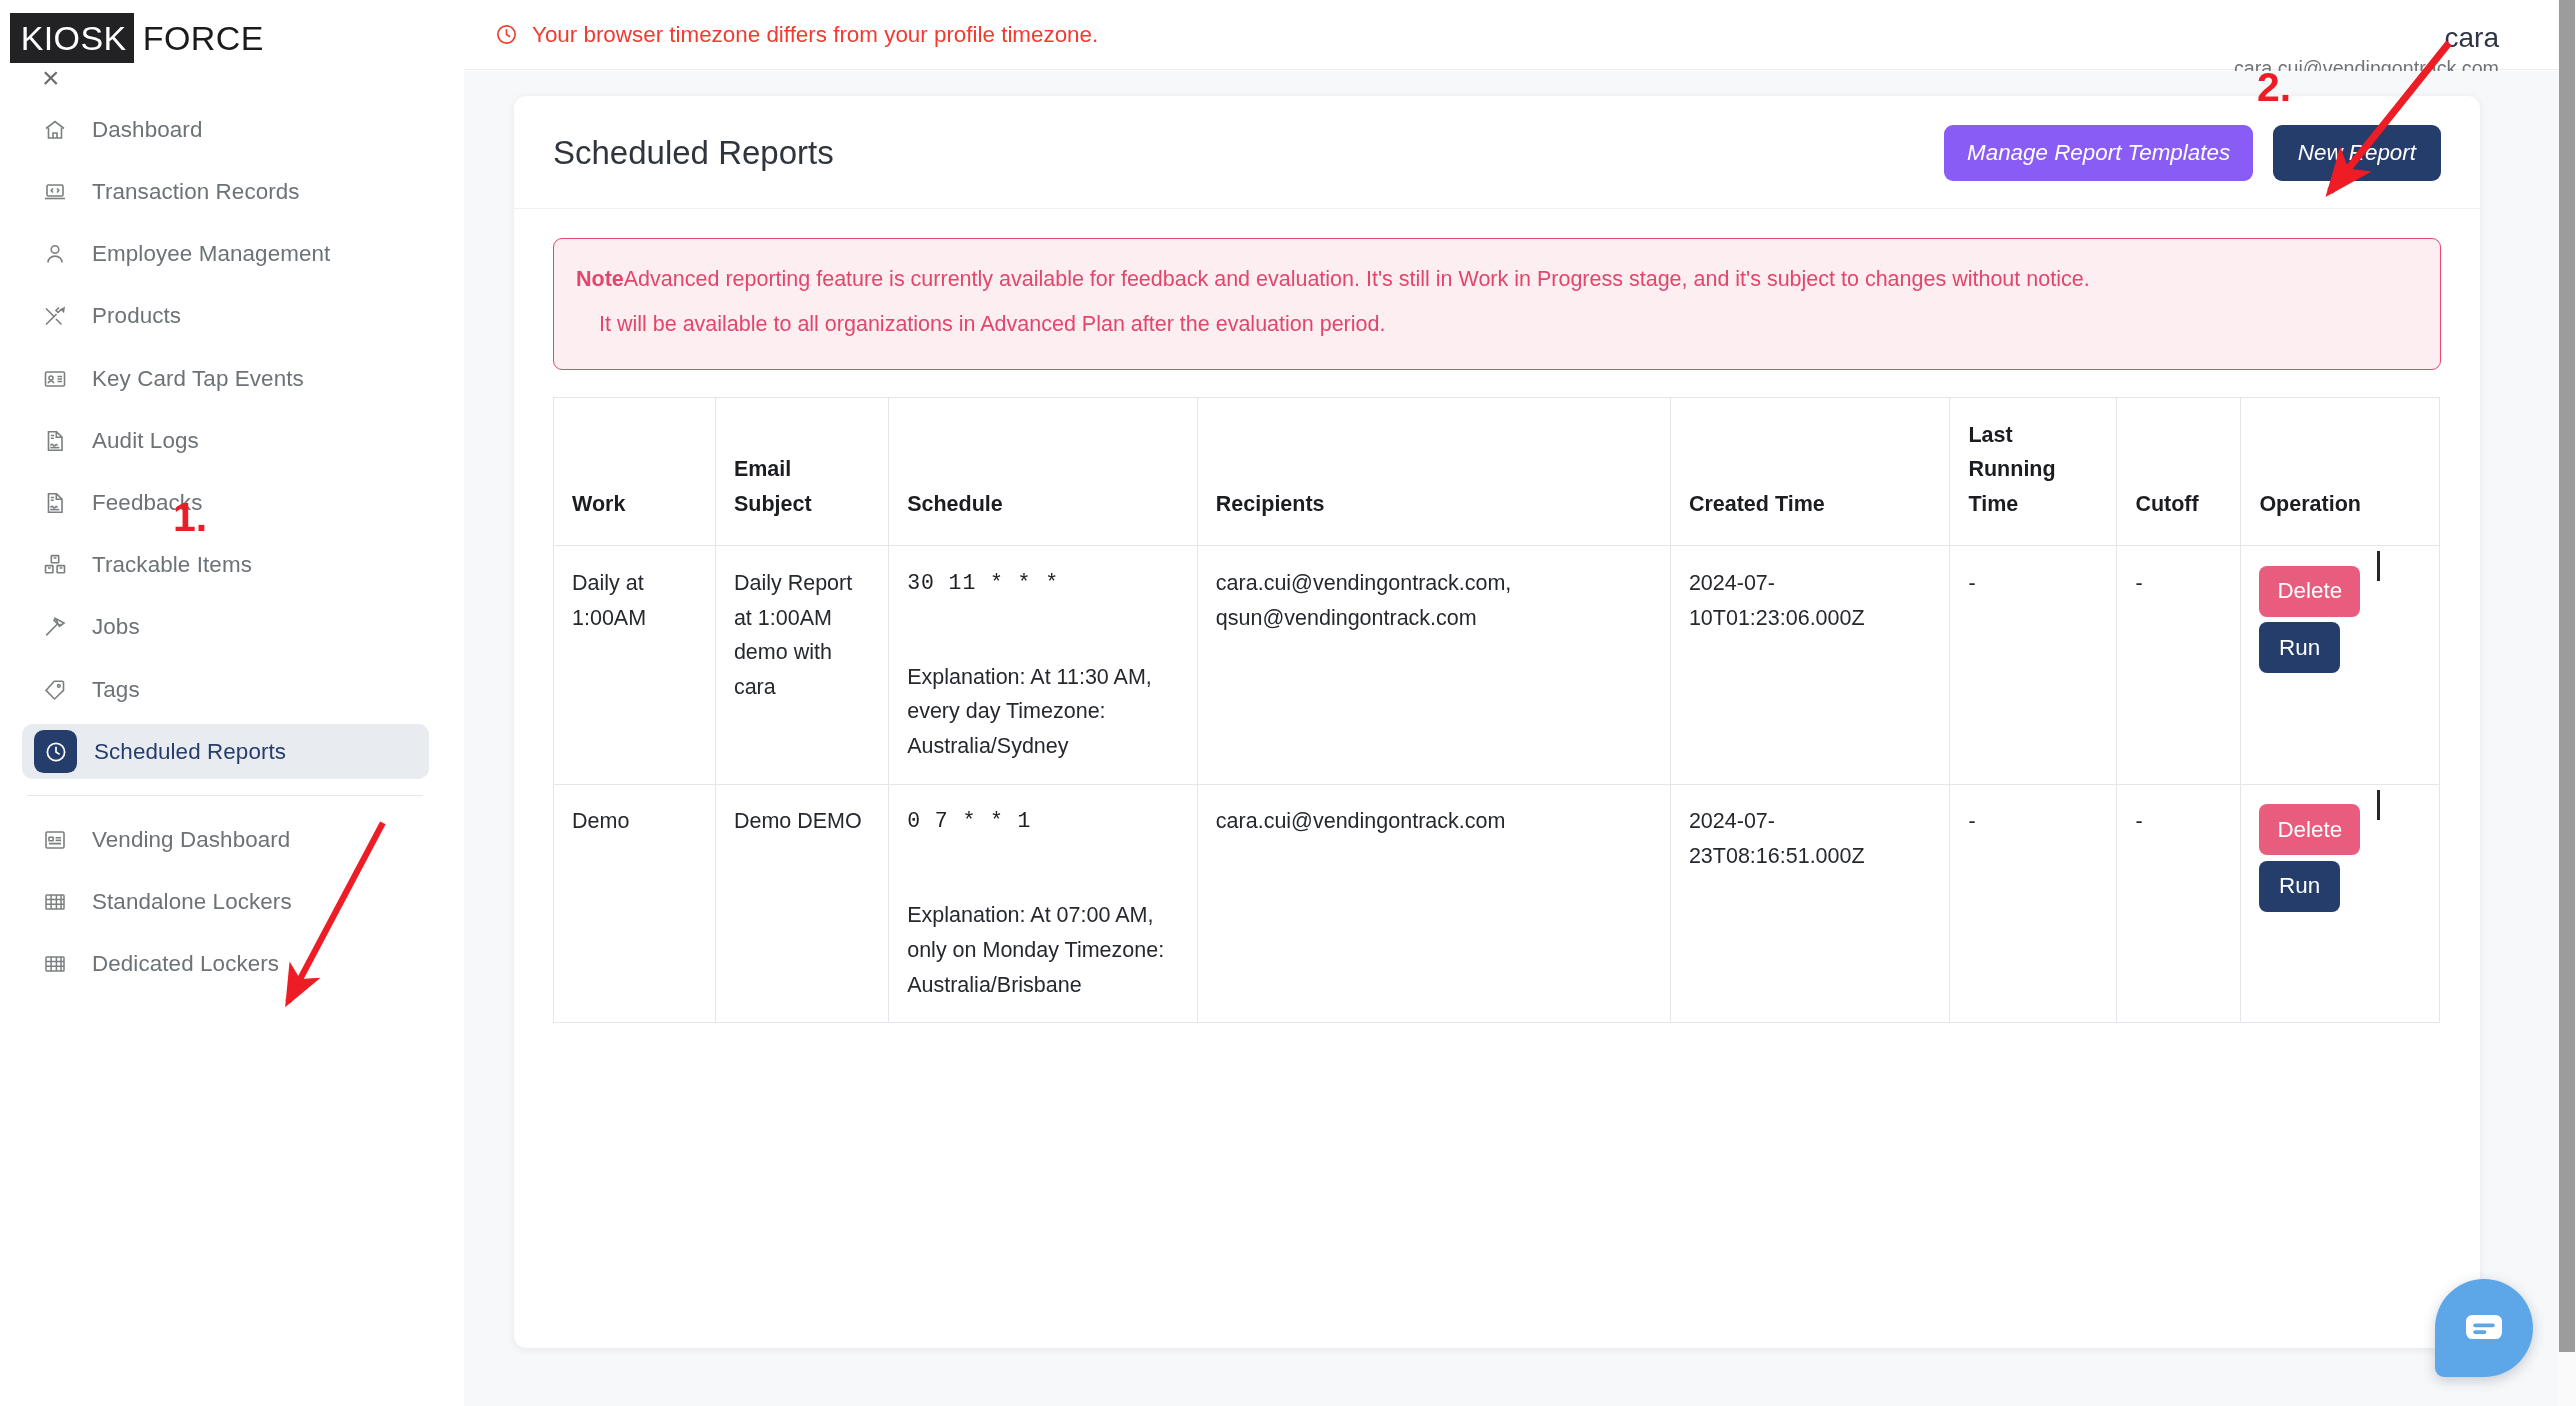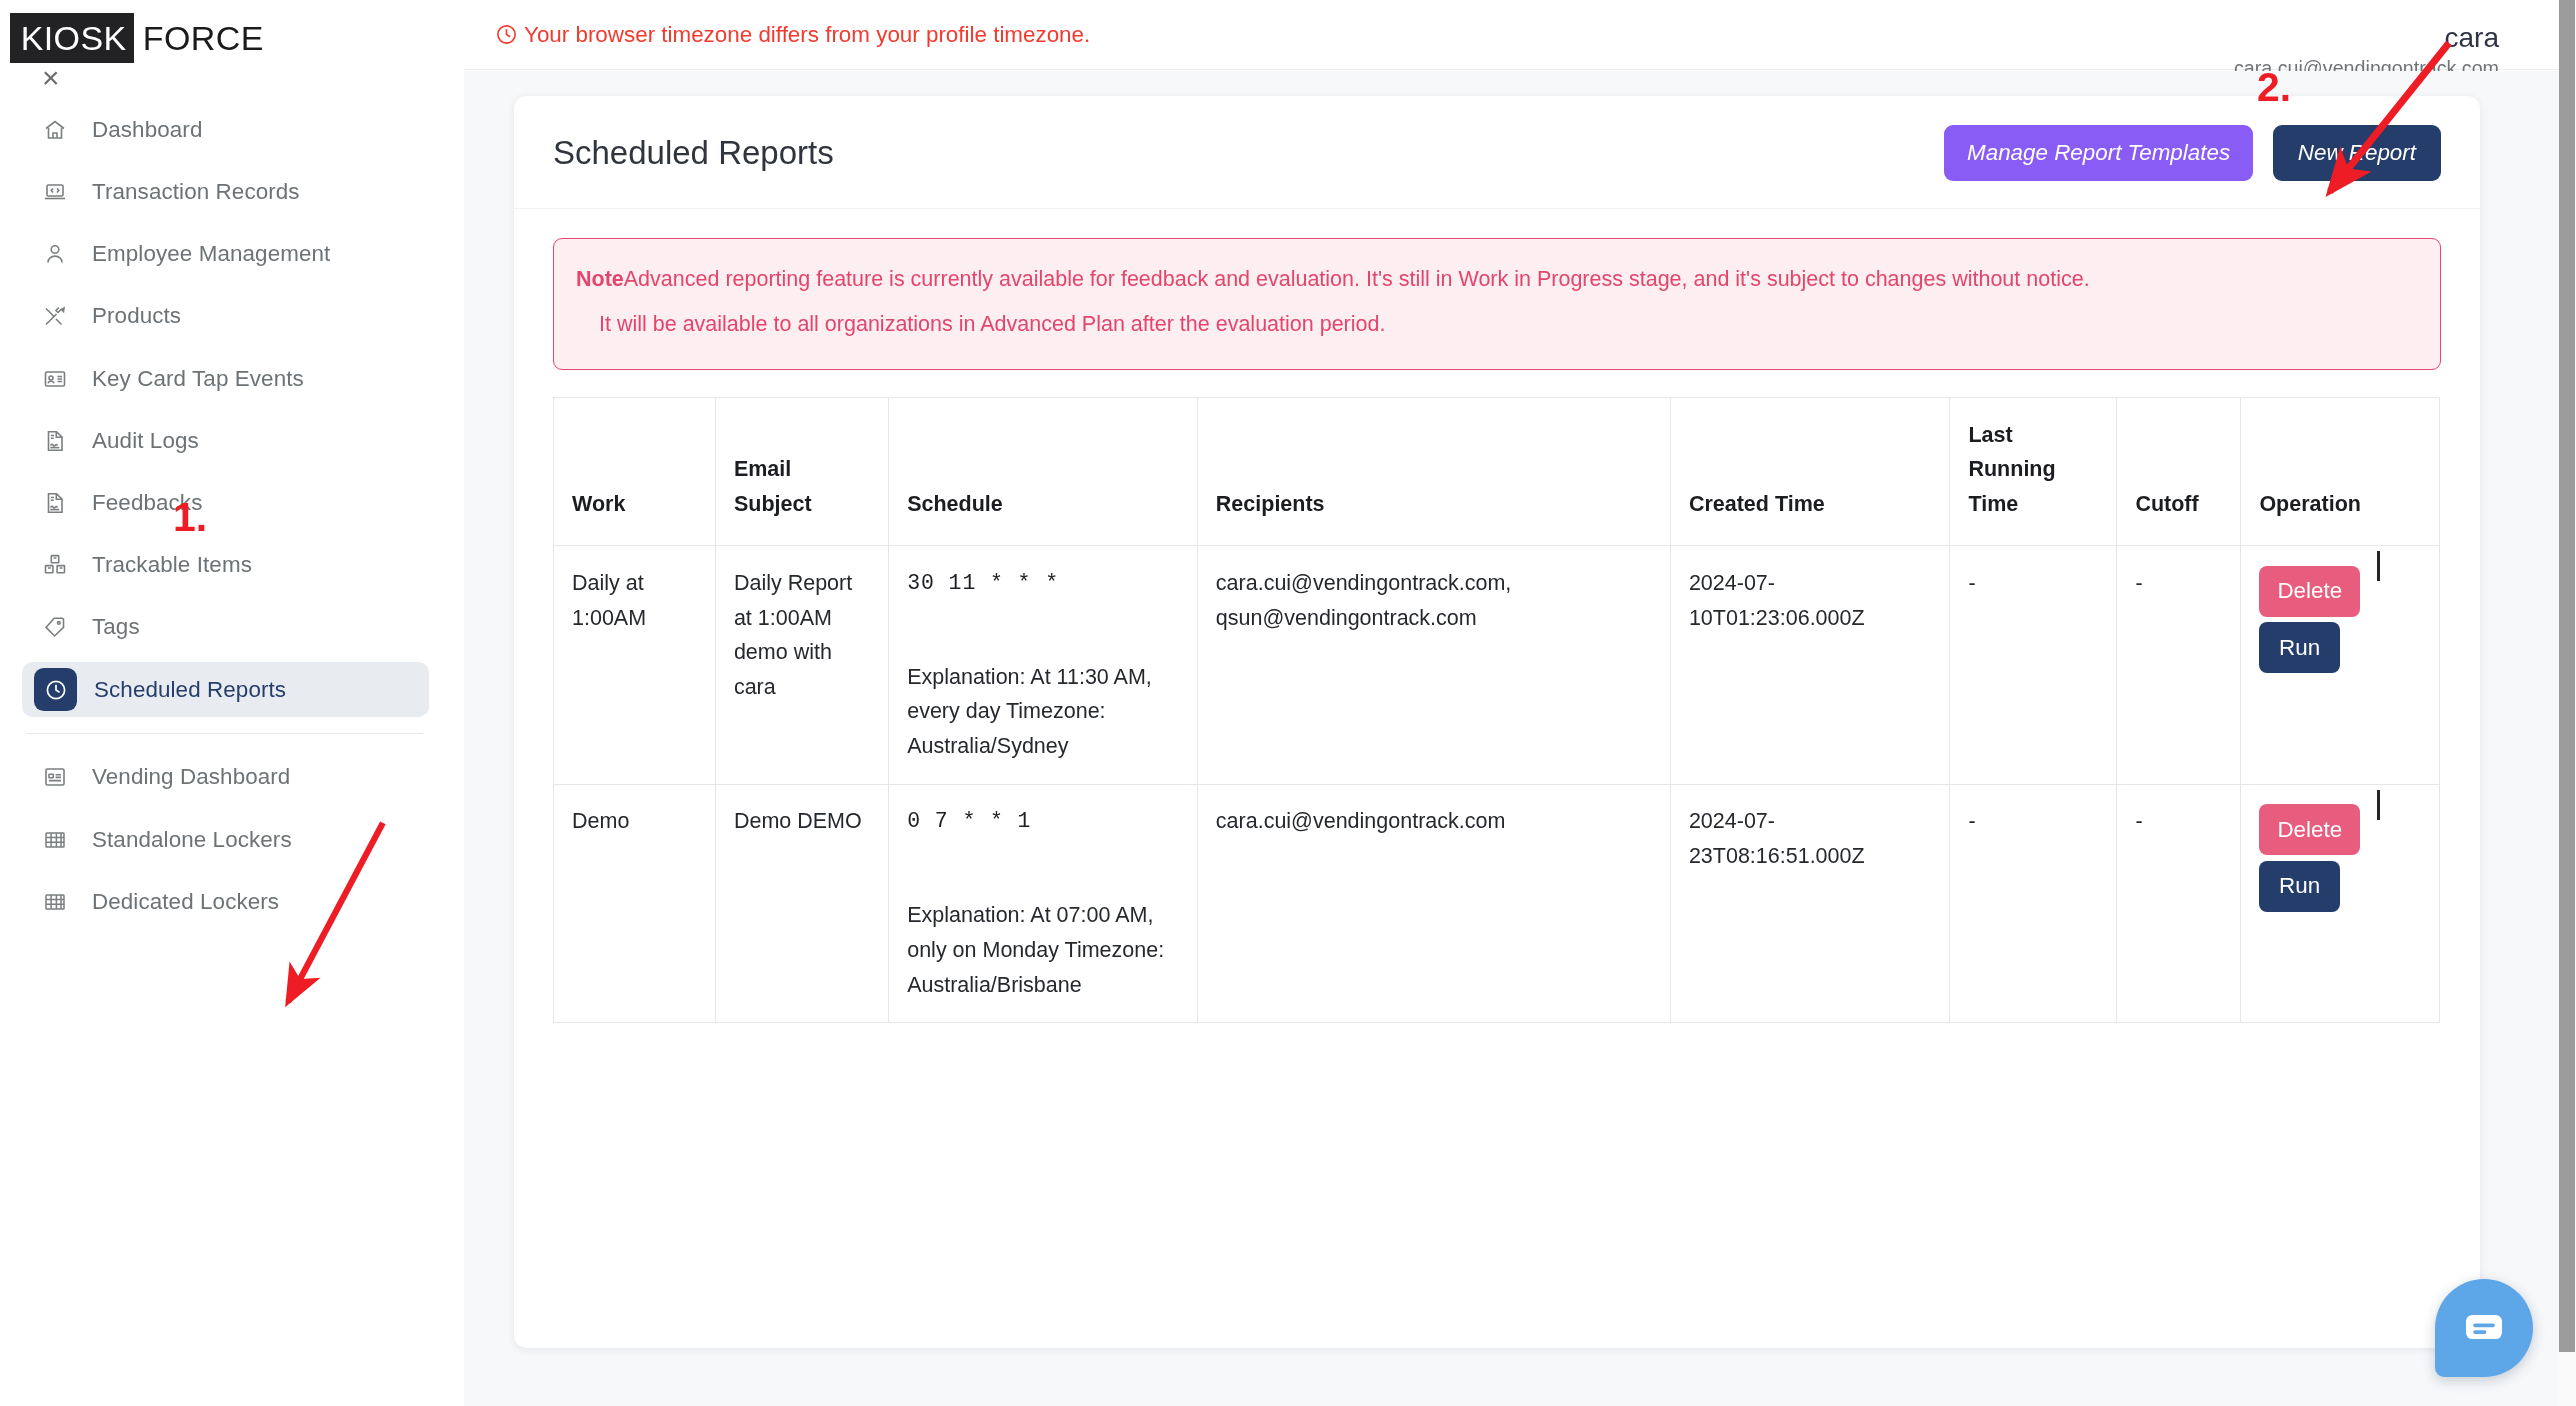--- a/index.html
+++ b/index.html
@@ -79,21 +79,21 @@
 
   
   #topbar {
     position: absolute; left: 464px; top: 0;
     width: 2094px; height: 70px;
     background: #ffffff;
     border-bottom: 0.9px solid #ececef;
     display: flex; align-items: center;
   }
   .tz-warning {
-    display: flex; align-items: center; gap: 6px;
+    display: flex; align-items: center; gap: 14px;
     margin-left: 31px; color: #f33a2e; font-size: 22.4px;
   }
   .tz-warning svg { width: 23px; height: 23px; display:block; }
   .profile {
     position: absolute; right: 59px; top: 21.5px; text-align: right;
   }
   .profile-name { font-size: 28px; color: #2f3544; line-height: 1.15; }
   .profile-email { font-size: 19.7px; color: #6f7378; margin-top: 3.6px; }
 
   
@@ -322,20 +322,30 @@
           <svg viewBox="0 0 24 24" fill="none" stroke="currentColor" stroke-width="1.6">
               <rect x="8.3" y="2.6" width="7.4" height="7.2" rx="0.6"></rect>
               <rect x="2.5" y="12.6" width="7.4" height="7.2" rx="0.6"></rect>
               <rect x="14.1" y="12.6" width="7.4" height="7.2" rx="0.6"></rect>
               <path d="M10.6 5h2.8M5 15h2.8M16.6 15h2.8"></path>
             </svg>
         </span>
         <span class="nav-label">Trackable Items</span>
       </div>
 
+      <div class="nav-item">
+        <span class="ico">
+          <svg viewBox="0 0 24 24" fill="none" stroke="currentColor" stroke-width="1.6">
+              <path d="M12.5 3.5 21 8l-4.6 3.4z"></path>
+              <path d="M14.2 9.3 3.2 20.4"></path>
+              <path d="M12.6 3.6 11 5.3l5.3 5.3 1.6-1.6"></path>
+            </svg>
+        </span>
+        <span class="nav-label">Jobs</span>
+      </div>
 
       <div class="nav-item">
         <span class="ico">
           <svg viewBox="0 0 24 24" fill="none" stroke="currentColor" stroke-width="1.6">
               <path d="M11.2 3.2H19a1.5 1.5 0 0 1 1.5 1.5v7.6L11.6 21 3 12.4z"></path>
               <circle cx="15.8" cy="7.9" r="1.3"></circle>
             </svg>
         </span>
         <span class="nav-label">Tags</span>
       </div>

